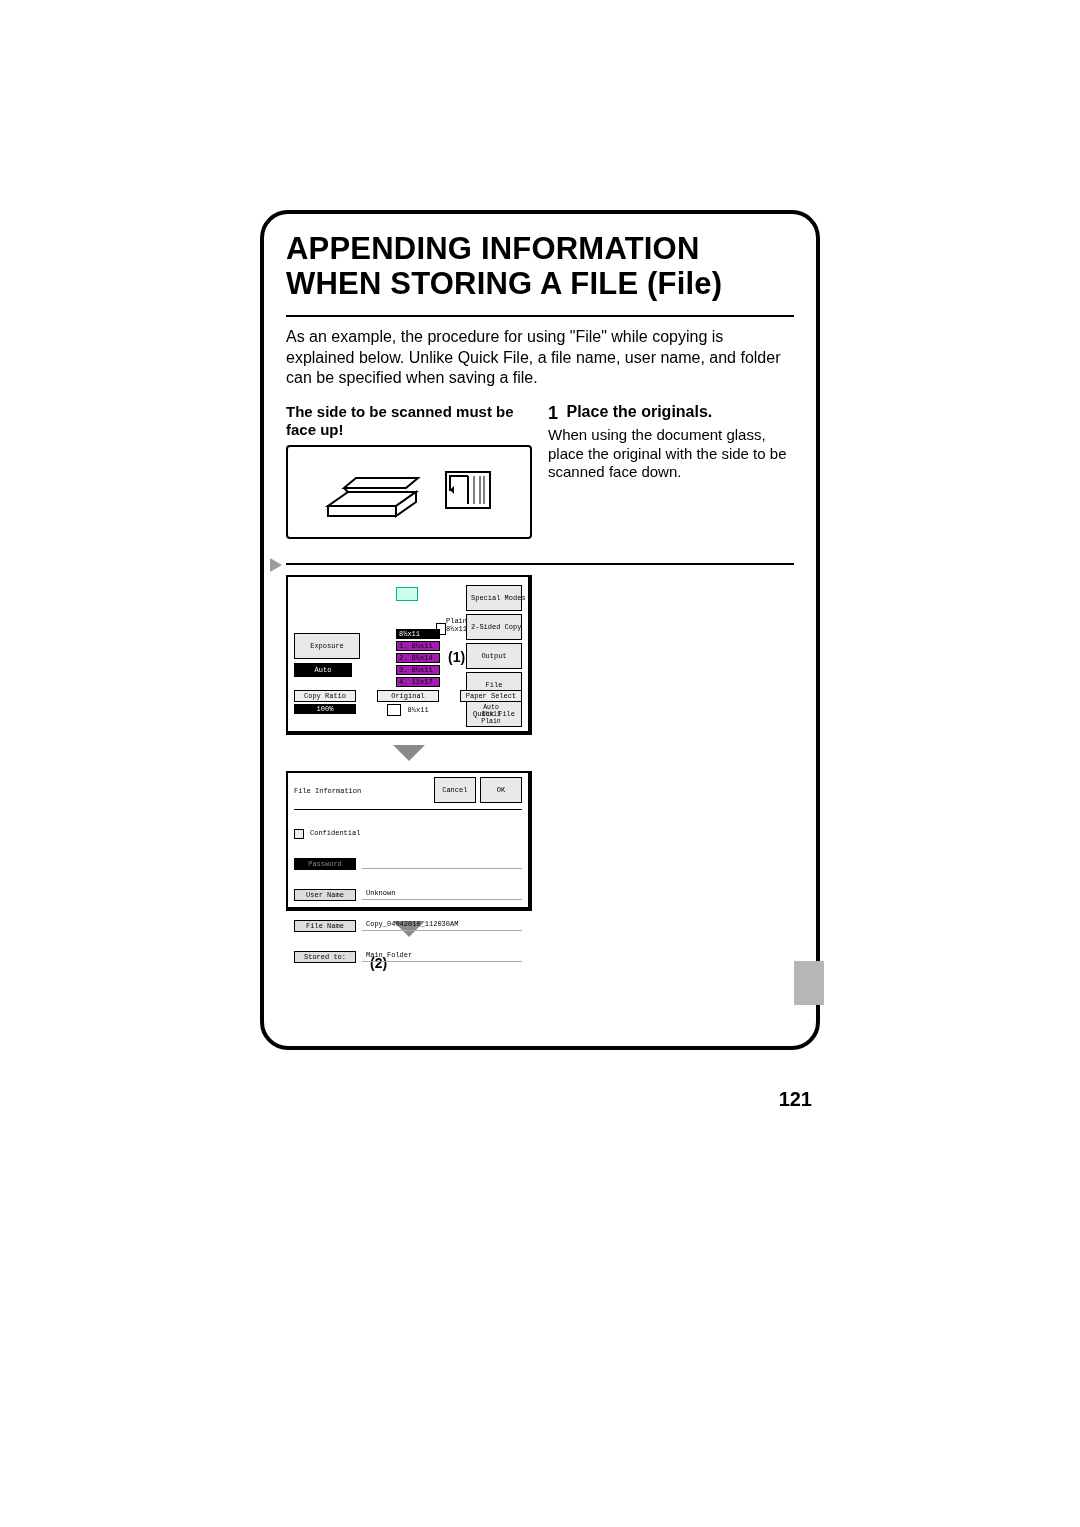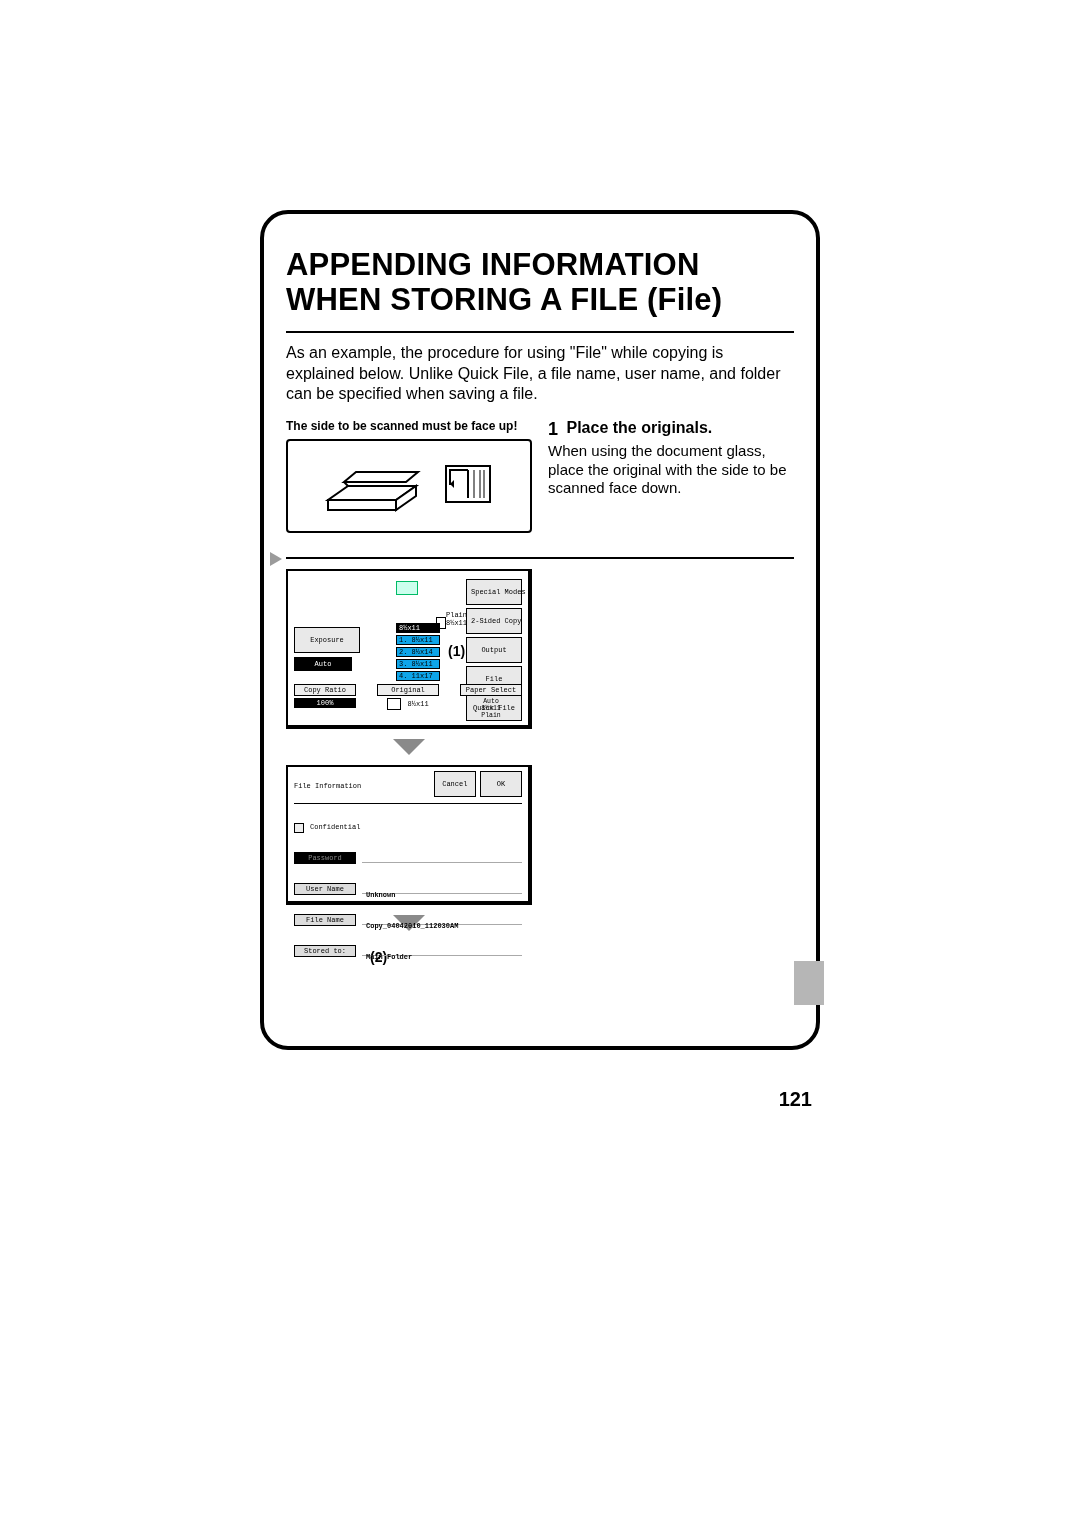--- a/index.html
+++ b/index.html
@@ -25,38 +25,38 @@
     height: 840px;
     position: relative;
     box-sizing: border-box;
     padding: 18px 22px 18px 22px;
     overflow: hidden;
   }
   h1.title {
     font-size: 31px;
     font-weight: 900;
     line-height: 1.12;
-    margin: 16px 0 14px 0;
+    margin: 0 0 14px 0;
     letter-spacing: .2px;
   }
   .hr-thin { border-top: 2px solid #000; margin: 0 0 10px 0; }
   .intro {
     font-size: 16px;
     line-height: 1.28;
     margin: 0 0 14px 0;
   }
   .two-col {
     display: flex;
     align-items: flex-start;
     gap: 16px;
   }
   .left-col { flex: 0 0 246px; }
   .right-col { flex: 1 1 auto; }
   .caption-small {
-    font-size: 12px;
+    font-size: 15px;
     font-weight: 700;
     margin: 0 0 6px 0;
     line-height: 1.2;
   }
   .scanner-figure {
     display: flex;
     align-items: center;
     justify-content: center;
     gap: 18px;
     border: 2px solid #000;
@@ -157,21 +157,21 @@
     background: #cfe;
   }
   .panel .center-stack {
     position: absolute;
     left: 108px;
     top: 52px;
     width: 44px;
   }
   .panel .center-stack .mini {
     border: 1px solid #000;
-    background: #0ea5e9;
+    background: #a21caf;
     margin-bottom: 2px;
     padding: 0 2px;
   }
   .panel .center-stack .mini.bk {
     background: #000;
     color: #fff;
   }
   .panel .right-stack {
     position: absolute;
     right: 6px;
@@ -288,22 +288,21 @@
   .panel2 .field.disabled { color: #888; background: #000000; }
   .panel2 .line {
     flex: 1;
     border-bottom: 1px solid #aaa;
     height: 10px;
     position: relative;
   }
   .panel2 .line .txt {
     position: absolute;
     left: 4px;
-    top: 8px;
-    font-weight: bold;
+    top: 0;
   }
   .panel2 .callout2 {
     position: absolute;
     left: 76px;
     top: 66px;
     font-family: Arial, Helvetica, sans-serif;
     font-weight: 700;
     font-size: 14px;
   }
 

